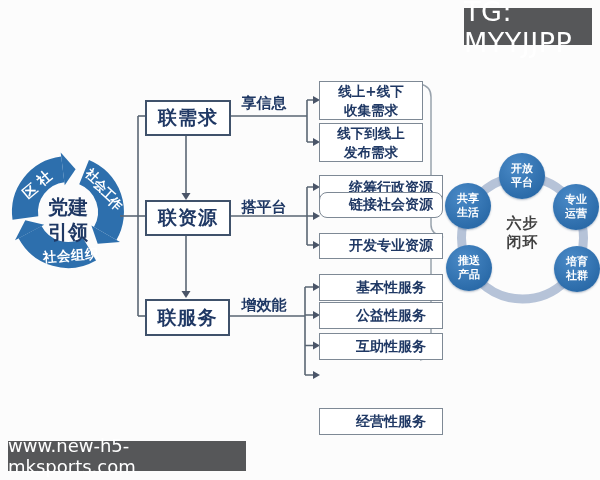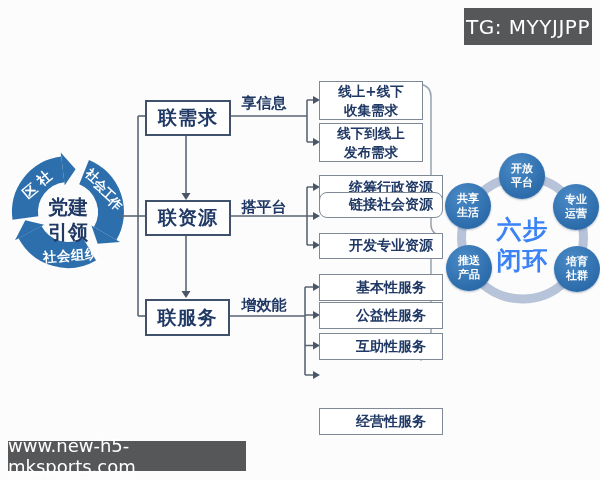--- a/index.html
+++ b/index.html
@@ -6,21 +6,21 @@
   #stage{
     position:relative;width:600px;height:480px;background:#fcfcfc;
     font-family:"DejaVu Sans","Liberation Sans",sans-serif;overflow:hidden;
   }
   .abs{position:absolute;}
   .ml{white-space:pre-line;}
   
   .tg-badge{
     left:464px;top:8px;width:128px;height:37px;background:#565759;color:#ffffff;
     display:flex;align-items:center;justify-content:center;
-    font-size:20px;letter-spacing:0.5px;
+    font-size:27px;letter-spacing:0.5px;
   }
   
   .watermark{
     left:8px;top:441px;width:238px;height:30px;background:#565759;color:#ffffff;
     display:flex;align-items:center;justify-content:center;font-size:18px;
   }
   
   svg.layer{left:0;top:0;width:600px;height:480px;pointer-events:none;}
   
   .ring-char{color:#ffffff;font-weight:bold;font-size:14px;line-height:1;display:block;}
@@ -54,22 +54,22 @@
     font-weight:bold;display:flex;align-items:center;justify-content:center;text-align:center;
   }
   .sb-2line{height:37px;font-size:13.5px;line-height:1.35;}
   .sb-1line{height:24px;font-size:14px;padding-left:20px;}
   .g1a{top:81px;} .g1b{top:123px;}
   .g2a{top:175px;} .g2b{top:192px;border-radius:8px;} .g2c{top:233px;}
   .g3a{top:274px;height:25px;} .g3b{top:302px;height:25px;}
   .g3c{top:333px;height:25px;} .g3d{top:362px;height:25px;margin-top:46px;}
   
   .loop-center{
-    left:487px;top:214px;width:71px;text-align:center;color:#3b82f6;
-    font-weight:bold;font-size:25px;line-height:1.25;letter-spacing:1px;
+    left:487px;top:214px;width:71px;text-align:center;color:#404040;
+    font-weight:bold;font-size:15px;line-height:1.25;letter-spacing:1px;
   }
   .loop-node{
     width:46px;height:46px;border-radius:50%;
     background:radial-gradient(circle at 38% 30%,#4a8ac7,#2a6aa8 75%);
     color:#ffffff;font-weight:bold;font-size:11px;line-height:1.3;
     display:flex;align-items:center;justify-content:center;text-align:center;
     box-shadow:0 1px 2px rgba(40,70,110,0.35);
   }
   .ln1{left:499px;top:153px;} .ln2{left:553px;top:184px;} .ln3{left:554px;top:246px;}
   .ln4{left:500px;top:276px;} .ln5{left:446px;top:245px;} .ln6{left:445px;top:183px;}

